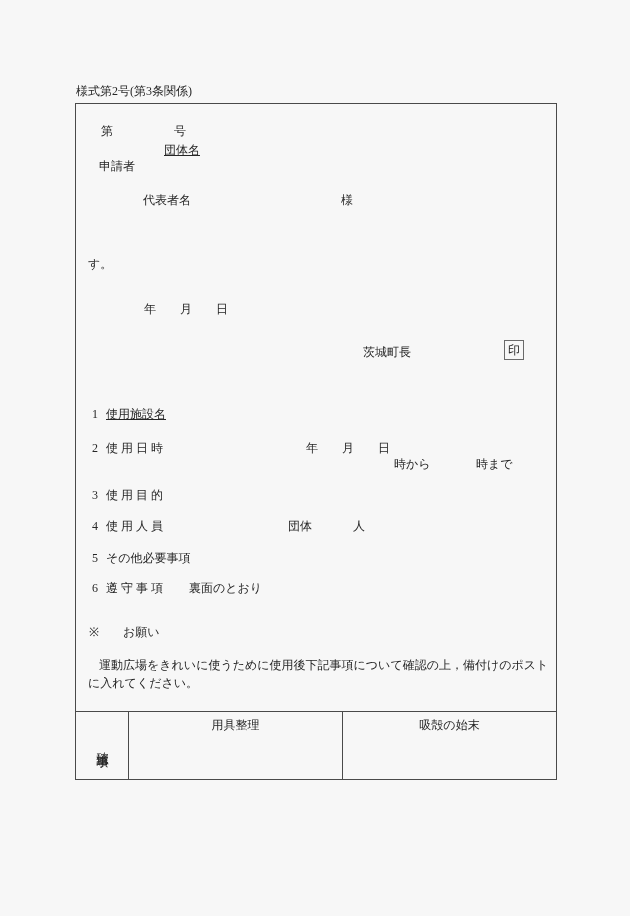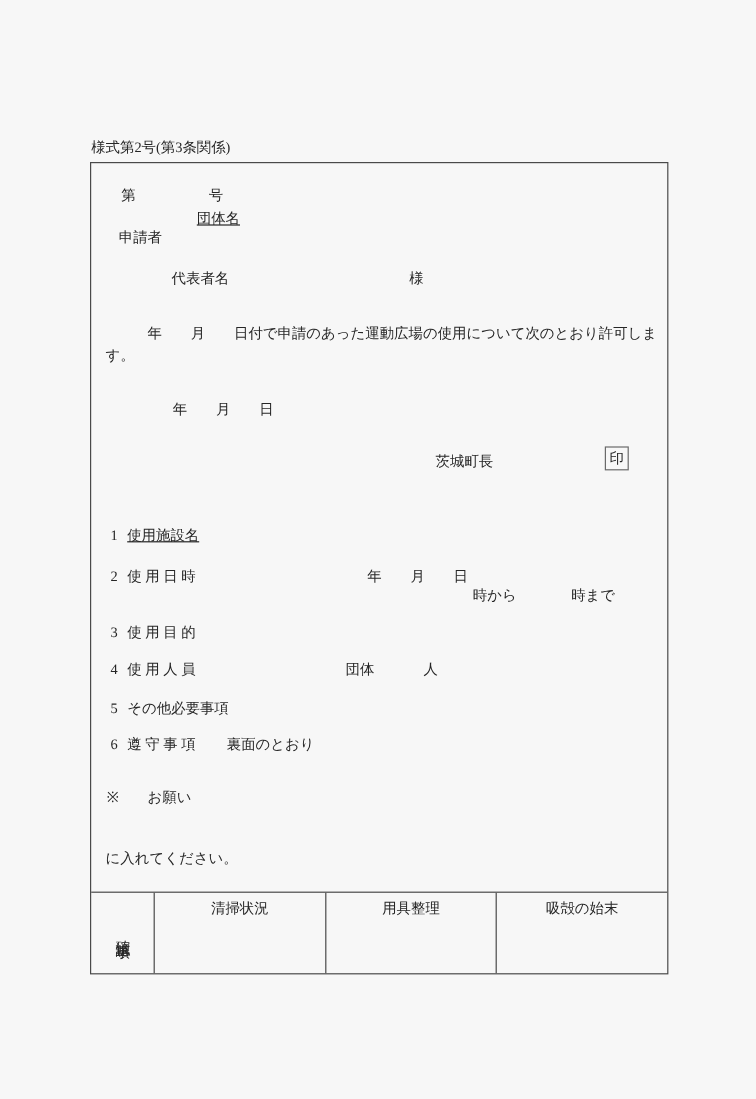--- a/index.html
+++ b/index.html
@@ -2,21 +2,21 @@
 <html><head>
 <meta charset="utf-8">
 <style>
   html,body{margin:0;padding:0;}
   body{
     width:630px;height:916px;
     background:#f7f7f7;
     font-family:"Liberation Serif","DejaVu Serif",serif;
     color:#262626;
   }
-  .page{position:relative;width:630px;height:808px;overflow:hidden;margin-top:32px;}
+  .page{position:relative;width:630px;height:808px;overflow:hidden;}
   .abs{position:absolute;font-size:12px;line-height:1.25;white-space:pre;}
   .form-box{
     position:absolute;left:75px;top:103px;width:480px;height:675px;
     border:1px solid #4a4a4a;background:transparent;
   }
   .seal-box{
     position:absolute;left:428px;top:236px;width:18px;height:18px;
     border:1px solid #6a6a6a;text-align:center;
     font-size:12px;line-height:18px;
   }
@@ -44,21 +44,20 @@
   <div class="form-box">
 
     <span class="abs" style="left:25px;top:20px;">第</span>
     <span class="abs" style="left:98px;top:20px;">号</span>
 
     <span class="abs" style="left:23px;top:55px;">申請者</span>
     <span class="abs" style="left:88px;top:39px;text-decoration:underline;">団体名</span>
     <span class="abs" style="left:67px;top:89px;">代表者名</span>
     <span class="abs" style="left:265px;top:89px;">様</span>
 
-    <span class="abs" style="left:47px;top:135px;">年　　月　　日付で申請のあった運動広場の使用について次のとおり許可しま</span>
     <span class="abs" style="left:12px;top:153px;">す。</span>
 
     <span class="abs" style="left:68px;top:198px;">年　　月　　日</span>
 
     <span class="abs" style="left:287px;top:241px;">茨城町長</span>
     <span class="seal-box">印</span>
 
     <span class="abs" style="left:16px;top:303px;">1</span>
     <span class="abs" style="left:30px;top:303px;text-decoration:underline;">使用施設名</span>
 
@@ -78,25 +77,25 @@
 
     <span class="abs" style="left:16px;top:447px;">5</span>
     <span class="abs" style="left:30px;top:447px;">その他必要事項</span>
 
     <span class="abs" style="left:16px;top:477px;">6</span>
     <span class="abs" style="left:30px;top:477px;">遵 守 事 項</span>
     <span class="abs" style="left:113px;top:477px;">裏面のとおり</span>
 
     <span class="abs" style="left:13px;top:521px;">※</span>
     <span class="abs" style="left:47px;top:521px;">お願い</span>
+    <span class="abs" style="left:23px;top:554px;">運動広場をきれいに使うために使用後下記事項について確認の上，備付けのポスト</span>
     <span class="abs" style="left:12px;top:572px;">に入れてください。</span>
 
     <div class="bottom-table">
       <div class="bt-cell bt-first">
         <span class="vert">確認事項</span>
       </div>
-      <div class="bt-cell">清掃状況</div>
       <div class="bt-cell">用具整理</div>
       <div class="bt-cell">吸殻の始末</div>
     </div>
 
   </div>
 </div>
 
 </body></html>

